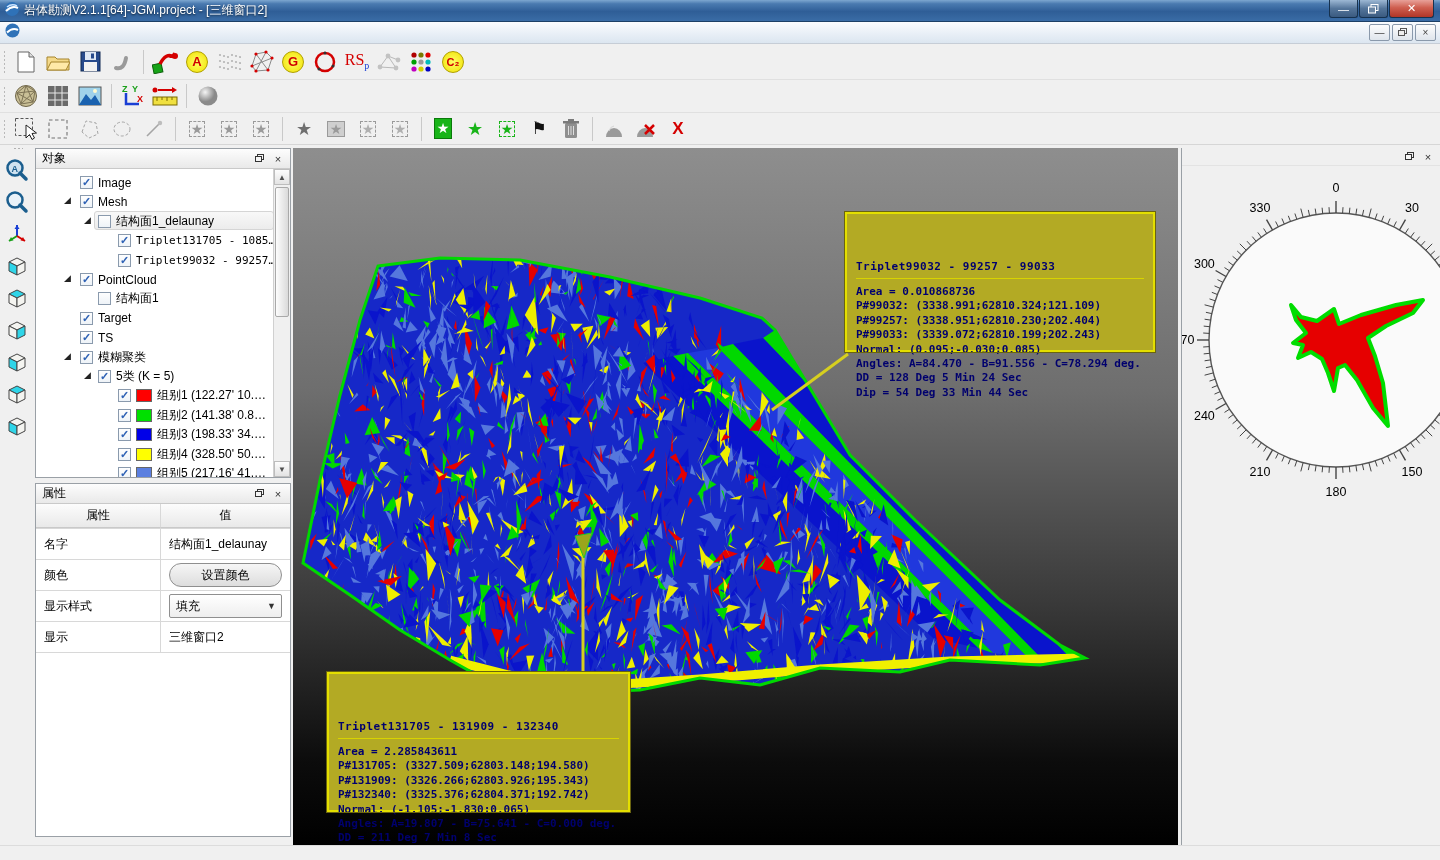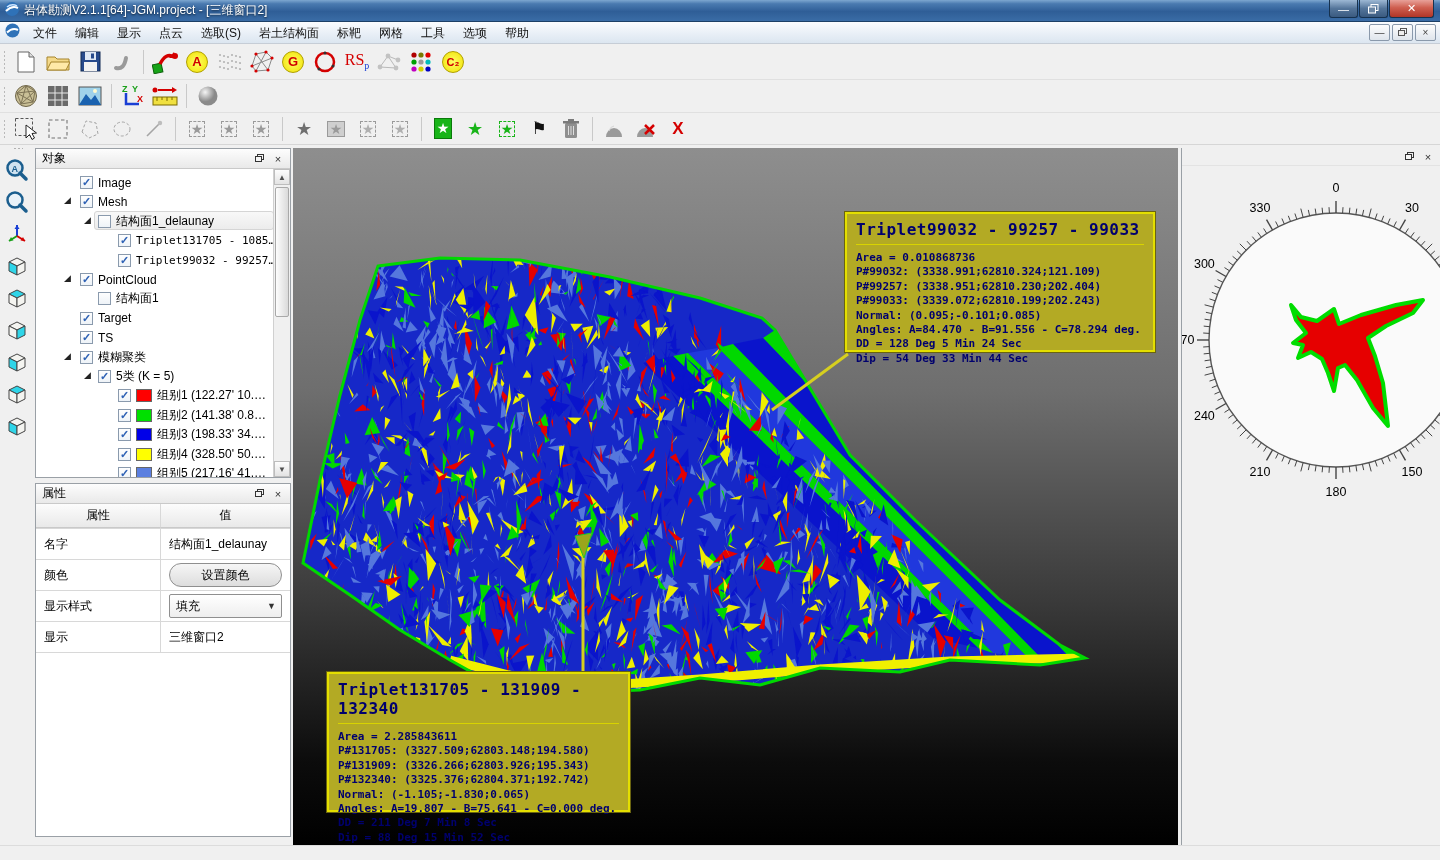--- a/index.html
+++ b/index.html
@@ -102,21 +102,21 @@
     background:linear-gradient(180deg,#ffffff,#eeeeee); display:flex; align-items:center; padding:0 6px; position:relative;}
   .psel .car { position:absolute; right:5px; font-size:9px; color:#333; }
 
   
   #viewport { position:absolute; left:293px; top:148px; width:885px; height:697px;
     background:linear-gradient(180deg,#8e8e8e 0%,#6e6e6e 35%,#3a3a3a 65%,#0c0c0c 88%,#000 100%);
     overflow:hidden; }
   #meshsvg { position:absolute; left:0; top:0; }
   .annot { position:absolute; background:#b3aa24; border:2px solid #e4df00; outline:1px solid #6a6410;
     font-family:"DejaVu Sans Mono", monospace; color:#00006e; padding:6px 9px 4px 9px; }
-  .annot .atitle { font-size:16px; font-weight:bold; letter-spacing:0.5px; }
+  .annot .atitle { font-size:11px; font-weight:bold; letter-spacing:0.5px;margin-top:40px; }
   .annot hr { border:none; border-top:1px solid #d8d300; margin:5px 0 6px 0; }
   .annot .aline { font-size:11px; line-height:14.4px; white-space:pre;font-weight:bold; }
 
   
   #rosepanel { position:absolute; left:1181px; top:148px; width:259px; height:697px;
     background:#f0f0f0; border-left:1px solid #9aa0a6; }
   .rose-title { height:18px; display:flex; align-items:center; justify-content:flex-end;
     padding-right:4px; border-bottom:1px solid #e3e3e3; background:#f0f0f0;}
 
   
@@ -151,21 +151,20 @@
     </span>
   </div>
 
   <div class="menubar">
     <span style="margin:0 4px 0 5px;">
       <svg width="15" height="15">
           <circle cx="7.5" cy="7.5" r="7" fill="#2f72b8"></circle>
           <path d="M2 9.5 q5.5 -5.5 11 -2.5" stroke="#fff" stroke-width="2" fill="none"></path>
         </svg>
     </span>
-    <span id="menus"><span class="menu-item">文件</span><span class="menu-item">编辑</span><span class="menu-item">显示</span><span class="menu-item">点云</span><span class="menu-item">选取(S)</span><span class="menu-item">岩土结构面</span><span class="menu-item">标靶</span><span class="menu-item">网格</span><span class="menu-item">工具</span><span class="menu-item">选项</span><span class="menu-item">帮助</span></span>
     <span class="mdibtns">
       <span class="mdibtn">—</span>
       <span class="mdibtn">
         <svg width="10" height="9">
             <rect x="2.5" y="0.5" width="6" height="5" fill="none" stroke="#555"></rect>
             <rect x="0.5" y="2.5" width="6" height="5" fill="#eee" stroke="#555"></rect>
           </svg>
       </span>
       <span class="mdibtn">×</span>
     </span>
@@ -2858,21 +2857,21 @@
         <line x1="290" y1="524" x2="290" y2="407" stroke="#d6cf1f" stroke-width="3"></line>
         <polygon points="282,388 299,385 291,410" fill="#9aa51c" stroke="#22cc22" stroke-width="1"></polygon>
       </svg>
       <div class="annot" style="left: 552px; top: 64px; width: 310px; height: 140px;">
         <div class="atitle">Triplet99032 - 99257 - 99033</div>
         <hr>
         <div class="aline">Area = 0.010868736</div>
         <div class="aline">P#99032: (3338.991;62810.324;121.109)</div>
         <div class="aline">P#99257: (3338.951;62810.230;202.404)</div>
         <div class="aline">P#99033: (3339.072;62810.199;202.243)</div>
-        <div class="aline">Normal: (0.095;-0.101;0.085)</div>
+        <div class="aline">Normal: (0.095;-0.030;0.085)</div>
         <div class="aline">Angles: A=84.470 - B=91.556 - C=78.294 deg.</div>
         <div class="aline">DD = 128 Deg 5 Min 24 Sec</div>
         <div class="aline">Dip = 54 Deg 33 Min 44 Sec</div>
       </div>
       <div class="annot" style="left: 34px; top: 524px; width: 303px; height: 140px;">
         <div class="atitle">Triplet131705 - 131909 - 132340</div>
         <hr>
         <div class="aline">Area = 2.285843611</div>
         <div class="aline">P#131705: (3327.509;62803.148;194.580)</div>
         <div class="aline">P#131909: (3326.266;62803.926;195.343)</div>

